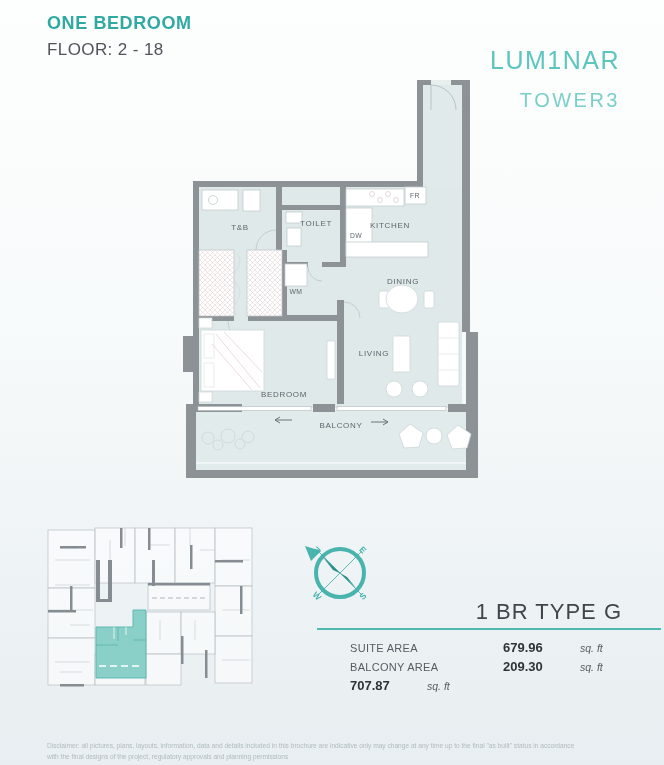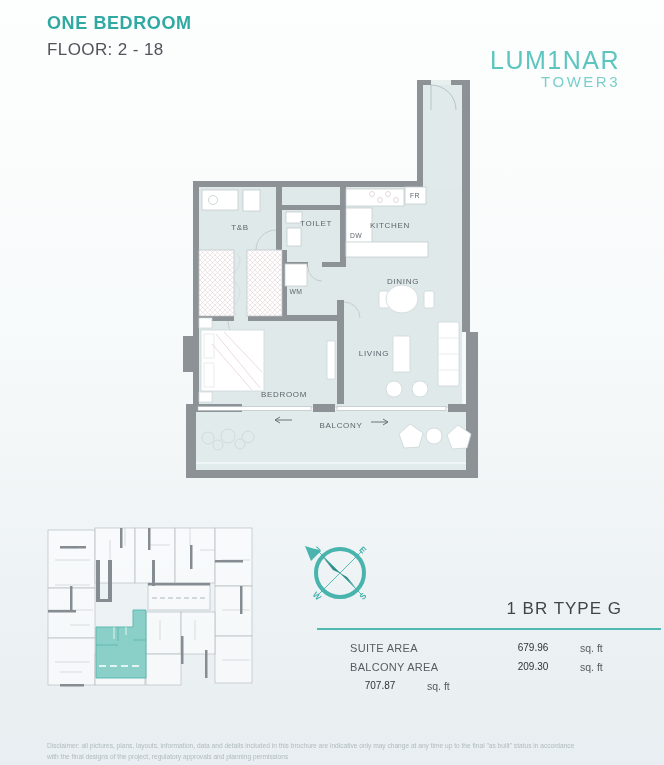--- a/index.html
+++ b/index.html
@@ -5,38 +5,38 @@
   html,body{margin:0;padding:0;}
   body{font-family:"Liberation Sans", sans-serif;}
   #page{position:relative;width:664px;height:765px;overflow:hidden;
         background:linear-gradient(180deg,#fdfefe 0%,#f8fbfb 40%,#edf2f4 78%,#e8eef1 100%);}
   
   .hdr-left{position:absolute;left:47px;top:13px;}
   .hdr-title{color:#2fa9a2;font-size:18px;font-weight:bold;letter-spacing:.6px;}
   .hdr-floor{color:#4f555b;font-size:17px;margin-top:6px;letter-spacing:.4px;}
   .logo{position:absolute;right:44px;top:12px;text-align:right;}
   .logo-name{color:#5cc5bf;font-size:25px;letter-spacing:1.5px;line-height:1;margin-top:36px;}
-  .logo-tower{color:#7bcfca;font-size:15px;letter-spacing:2.5px;margin-top:0;}
+  .logo-tower{color:#7bcfca;font-size:20px;letter-spacing:2.5px;margin-top:16px;}
   
   #plan{position:absolute;left:170px;top:76px;}
   .room-label{fill:#5d656b;font-size:8px;letter-spacing:.7px;font-family:"Liberation Sans",sans-serif;}
   .small-label{fill:#5d656b;font-size:6.8px;letter-spacing:.4px;font-family:"Liberation Sans",sans-serif;}
   
   #keyplan{position:absolute;left:32px;top:520px;}
   #compass{position:absolute;left:298px;top:533px;}
   .cdir{fill:#48b4ad;font-size:8.5px;font-weight:bold;font-family:"Liberation Sans",sans-serif;}
   
   .type-heading{position:absolute;left:318px;top:599px;width:343px;text-align:right;
-       padding-right:39px;box-sizing:border-box;color:#3f454b;font-size:17px;letter-spacing:1px;}
+       padding-right:39px;box-sizing:border-box;color:#3f454b;font-size:22px;letter-spacing:1px;}
   .divider{position:absolute;left:317px;top:628px;width:344px;height:2px;background:#50b9b2;}
   .area-table{position:absolute;left:318px;top:638px;width:343px;box-sizing:border-box;padding-right:40px;}
   .area-row{display:flex;align-items:center;height:19px;margin-left:32px;}
   .area-label{flex:1;color:#565c62;font-size:11px;letter-spacing:.3px;}
-  .area-value{width:60px;text-align:center;color:#2e3338;font-size:10px;font-weight:normal;}
-  .area-unit{width:58px;box-sizing:border-box;padding-left:17px;text-align:left;color:#565c62;font-size:10.5px;}
+  .area-value{width:60px;text-align:left;color:#2e3338;font-size:13px;font-weight:bold;}
+  .area-unit{width:58px;box-sizing:border-box;padding-left:17px;text-align:left;color:#565c62;font-size:10.5px;font-style:italic;}
   
   .disclaimer{position:absolute;left:47px;top:741px;width:585px;color:#b2bbc0;font-size:6.6px;line-height:1.6;}
 </style>
 </head>
 <body>
 
 <div id="page">
 
   <div class="hdr-left">
     <div class="hdr-title">ONE BEDROOM</div>

